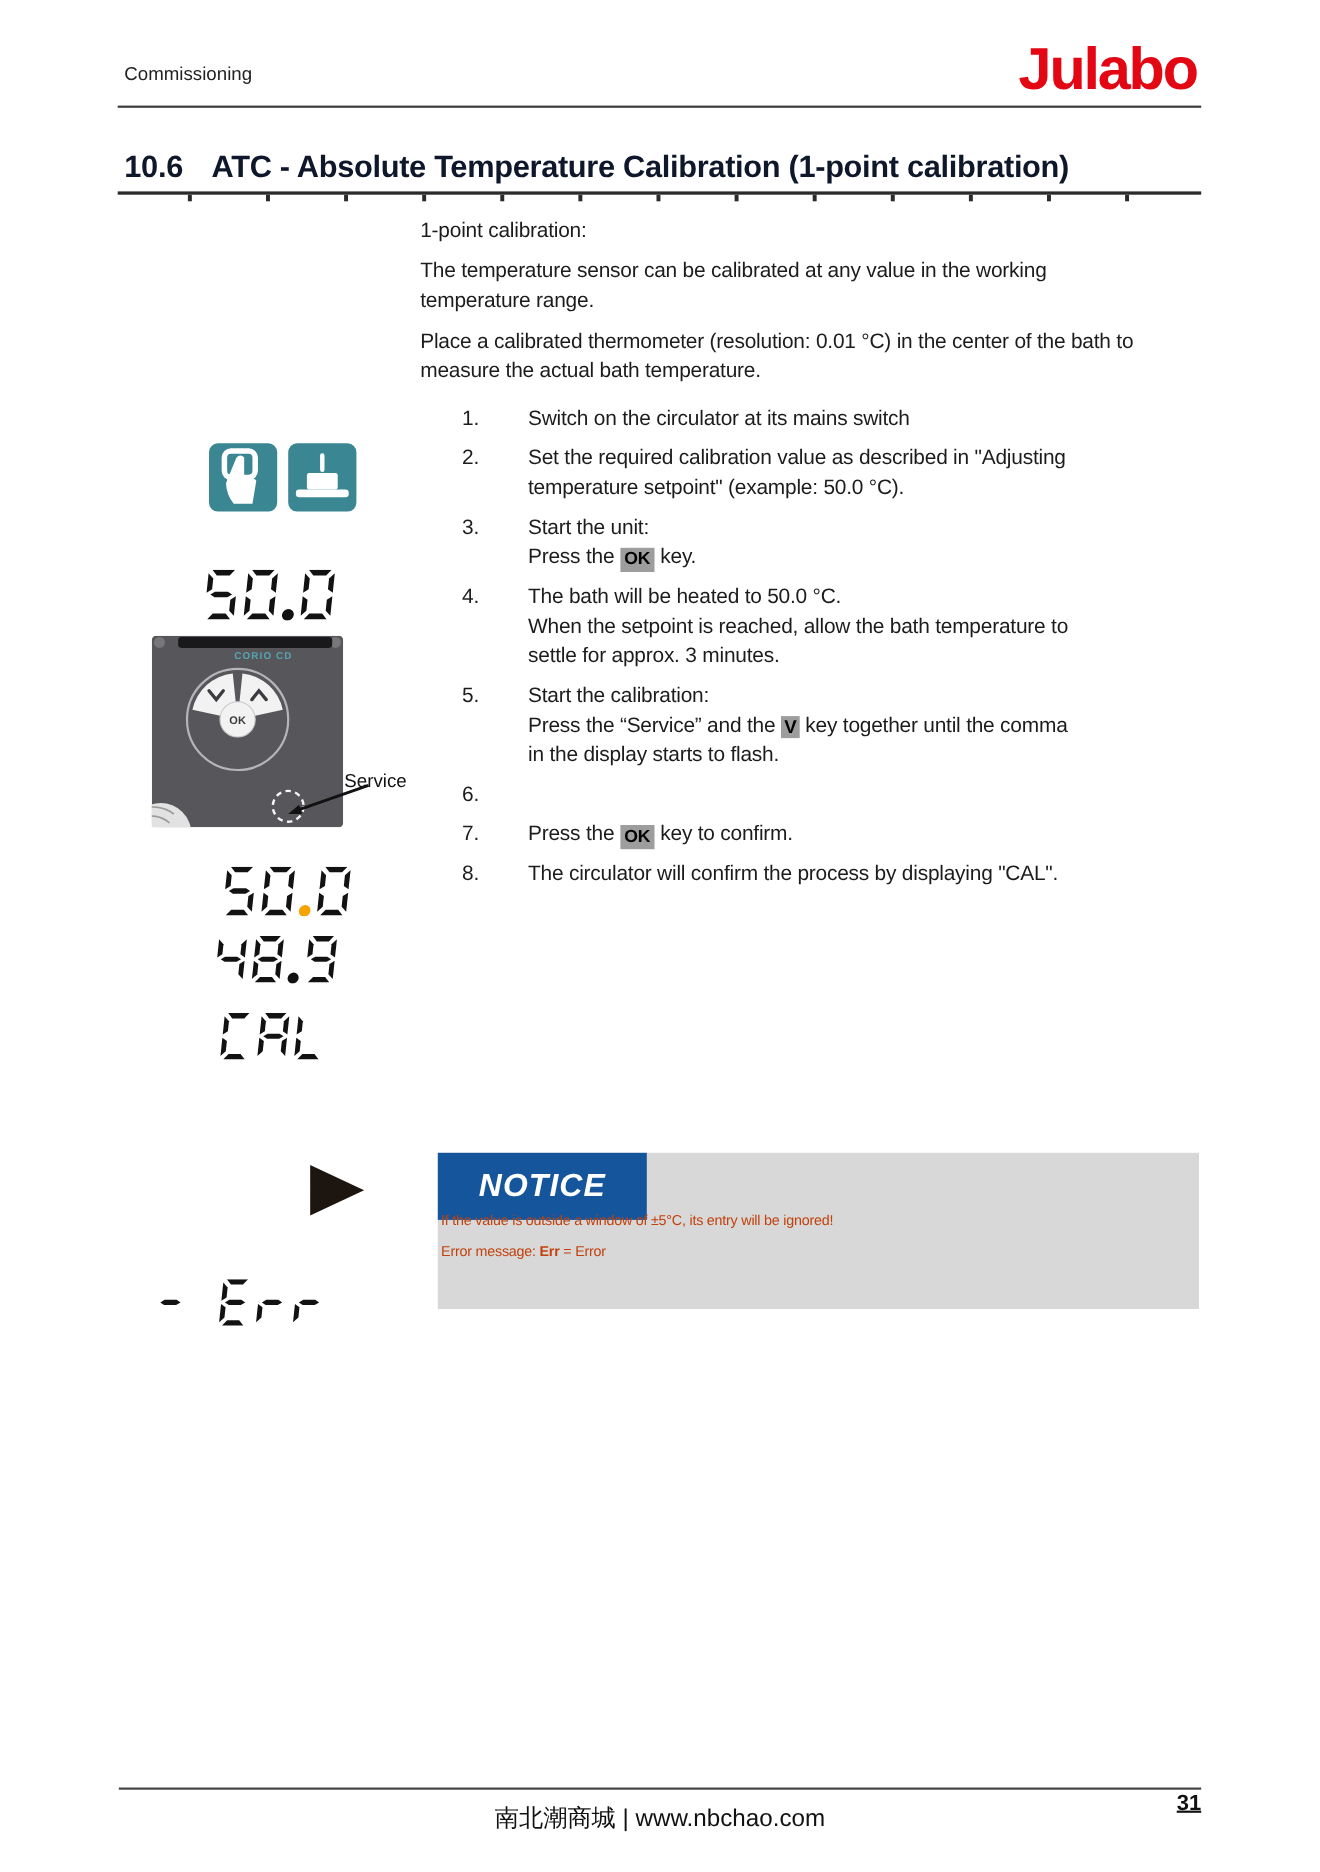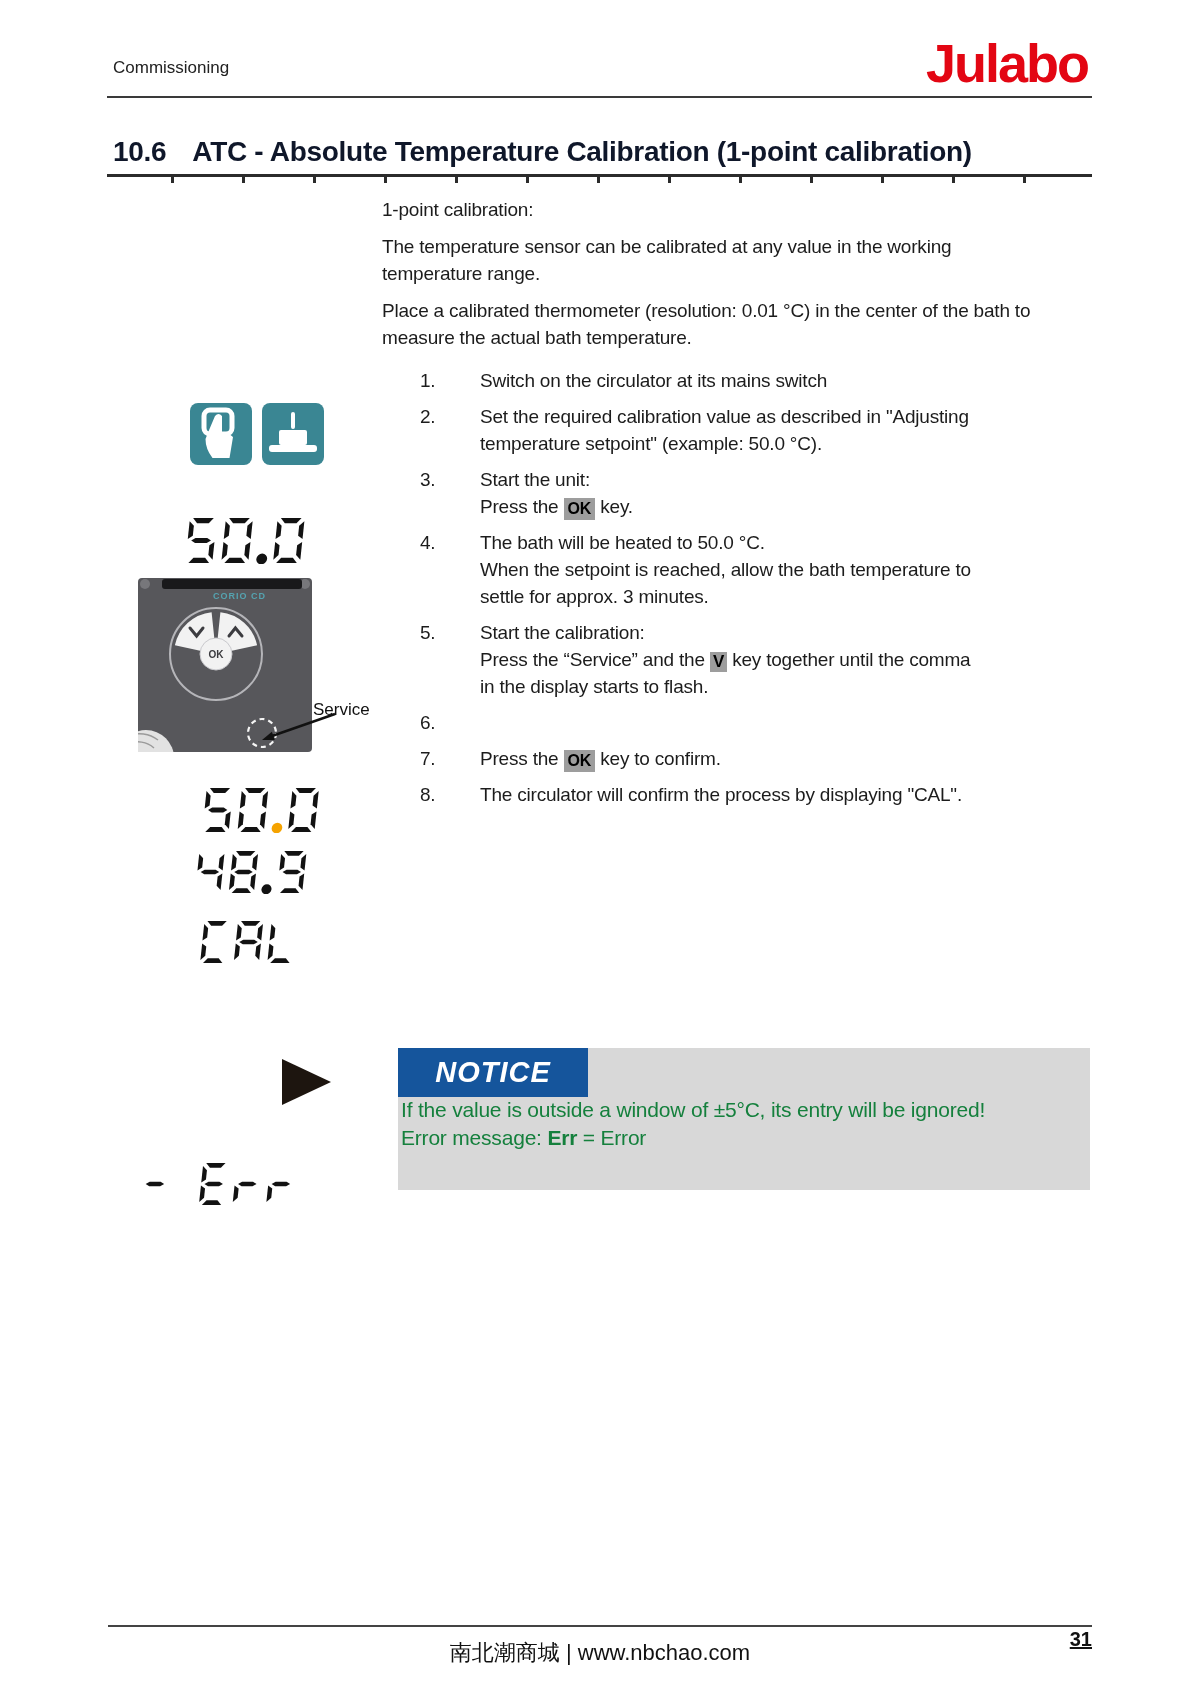--- a/index.html
+++ b/index.html
@@ -40,25 +40,25 @@
   
   .panel{position:absolute;left:138px;top:578px;width:174px;height:174px;}
   .service-label{position:absolute;left:313px;top:700px;font-size:17px;color:#111;}
   .service-arrow{position:absolute;left:250px;top:700px;}
   
   .pointer{position:absolute;left:282px;top:1059px;width:0;height:0;
            border-top:23px solid transparent;border-bottom:23px solid transparent;
            border-left:49px solid #1d150f;}
   
   .notice{position:absolute;left:398px;top:1048px;width:692px;height:142px;background:#d8d8d8;}
-  .notice-head{position:absolute;left:0;top:0;width:190px;height:49px;background:#15559c;
+  .notice-head{position:absolute;left:0;top:0;width:190px;height:61px;background:#15559c;
                display:flex;align-items:center;justify-content:center;}
   .notice-head span{color:#fff;font-size:29px;font-weight:800;font-style:italic;letter-spacing:1px;}
-  .notice-body{position:absolute;left:3px;top:48px;width:686px;font-size:21px;line-height:28px;
-               letter-spacing:-0.2px;color:#15803d;}
+  .notice-body{position:absolute;left:3px;top:48px;width:686px;font-size:13px;line-height:28px;
+               letter-spacing:-0.2px;color:#c2410c;}
   .notice-body b{font-weight:bold;}
   
   .foot-rule{position:absolute;left:108px;top:1625px;width:984px;height:2px;background:#444;}
   .foot-text{position:absolute;left:0;top:1638px;width:1200px;text-align:center;font-size:22px;color:#111;}
   .foot-page{position:absolute;right:108px;top:1628px;font-size:20px;font-weight:bold;color:#111;text-decoration:underline;}
 </style>
 </head>
 <body>
 
 <div class="page">

